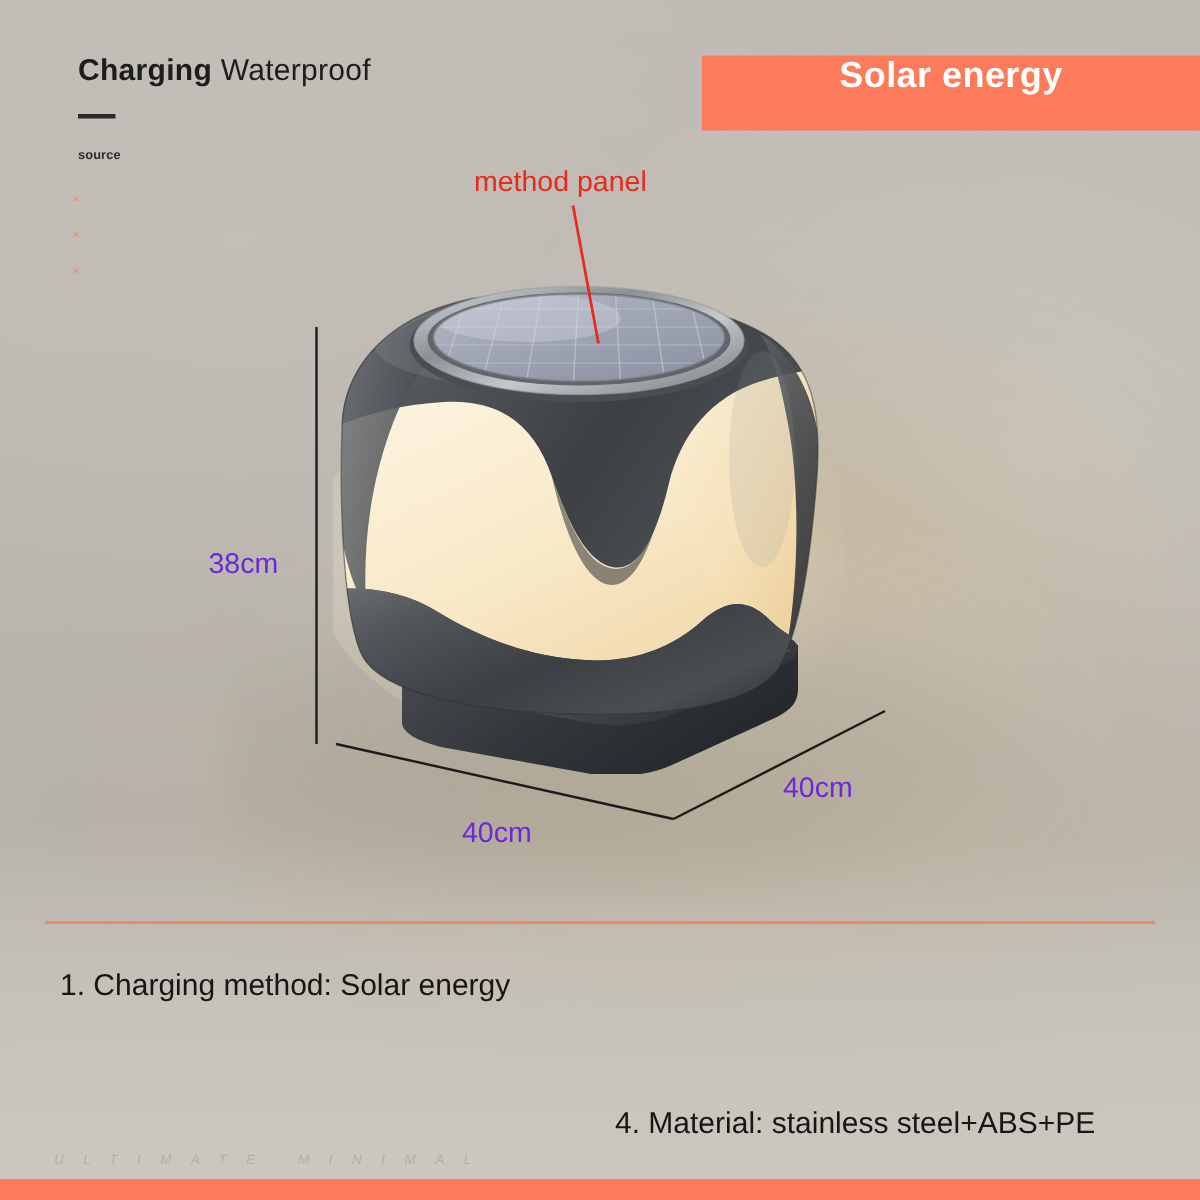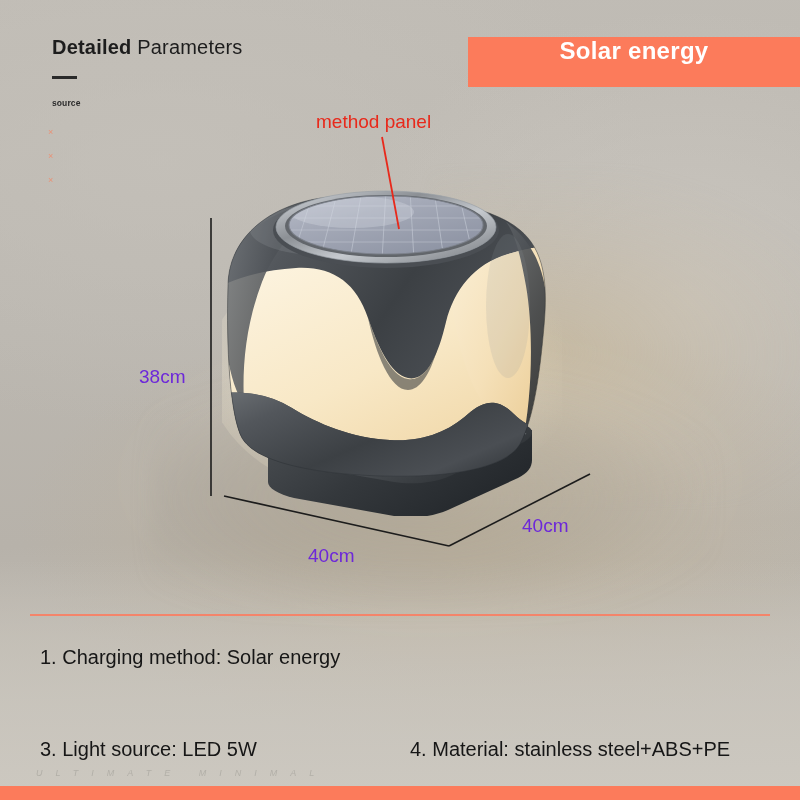--- a/index.html
+++ b/index.html
@@ -193,21 +193,21 @@
 
 <div id="page">
 
   <div class="bg-base"></div>
   <div class="bg-warm-right"></div>
   <div class="bg-floor"></div>
   <div class="bg-shadow"></div>
   <div class="bg-glowpool"></div>
 
   <div class="heading">
-    <b>Detailed</b><span class="light"> Parameters</span>
+    <b>Charging</b><span class="light"> Waterproof</span>
   </div>
   <div class="heading-rule"></div>
   <div class="sub-product">source</div>
 
   <div class="tick-col">
     <span>×</span>
     <span>×</span>
     <span>×</span>
   </div>
 
@@ -406,20 +406,19 @@
     <line x1="449" y1="546" x2="590" y2="474" stroke="#1c1c1c" stroke-width="1.6"></line>
   </svg>
 
   <div class="dim dim-h">38cm</div>
   <div class="dim dim-w">40cm</div>
   <div class="dim dim-d">40cm</div>
 
   <div class="spec-divider"></div>
   <div class="spec-panel">
     <div class="spec-line spec-1">1. Charging method: Solar energy</div>
-    <div class="spec-line spec-3">3. Light source: LED 5W</div>
     <div class="spec-line spec-4">4. Material: stainless steel+ABS+PE</div>
   </div>
 
   <div class="watermark">ULTIMATE  MINIMAL</div>
   <div class="bottom-bar"></div>
 
 </div>
 
 </body></html>

